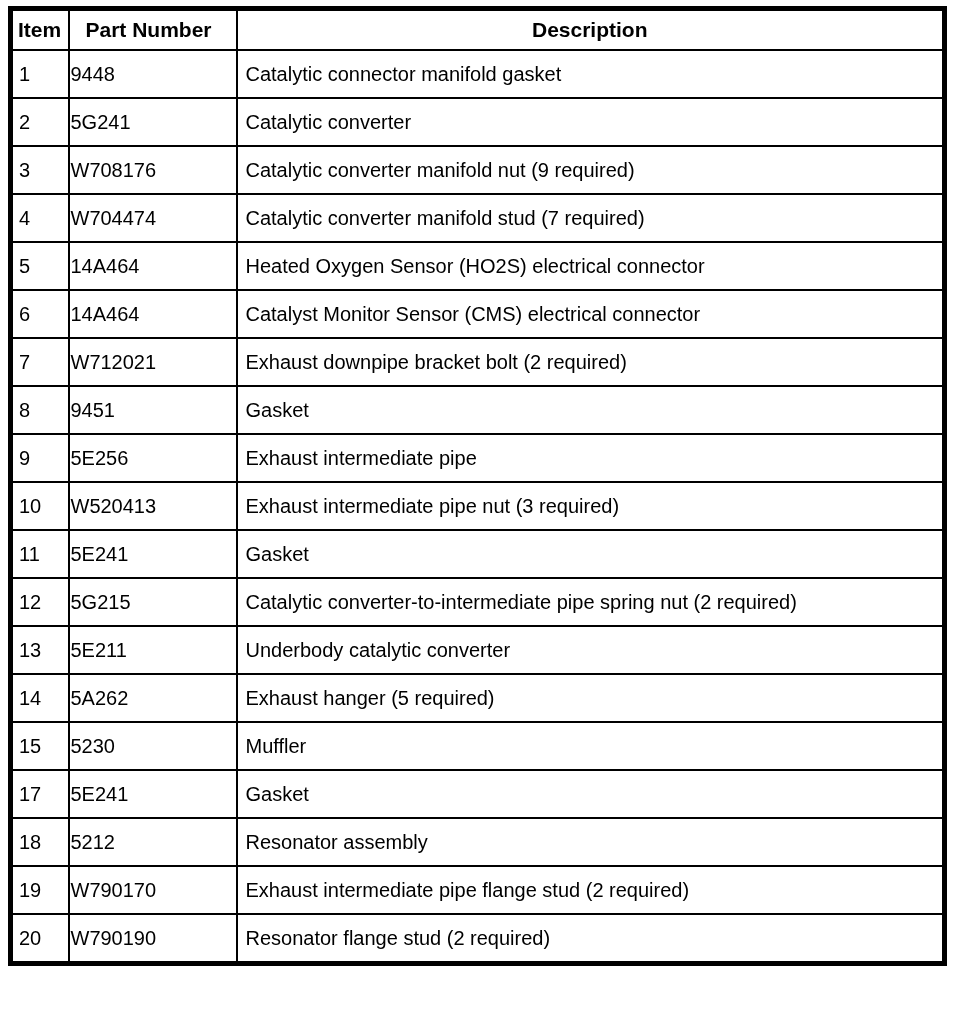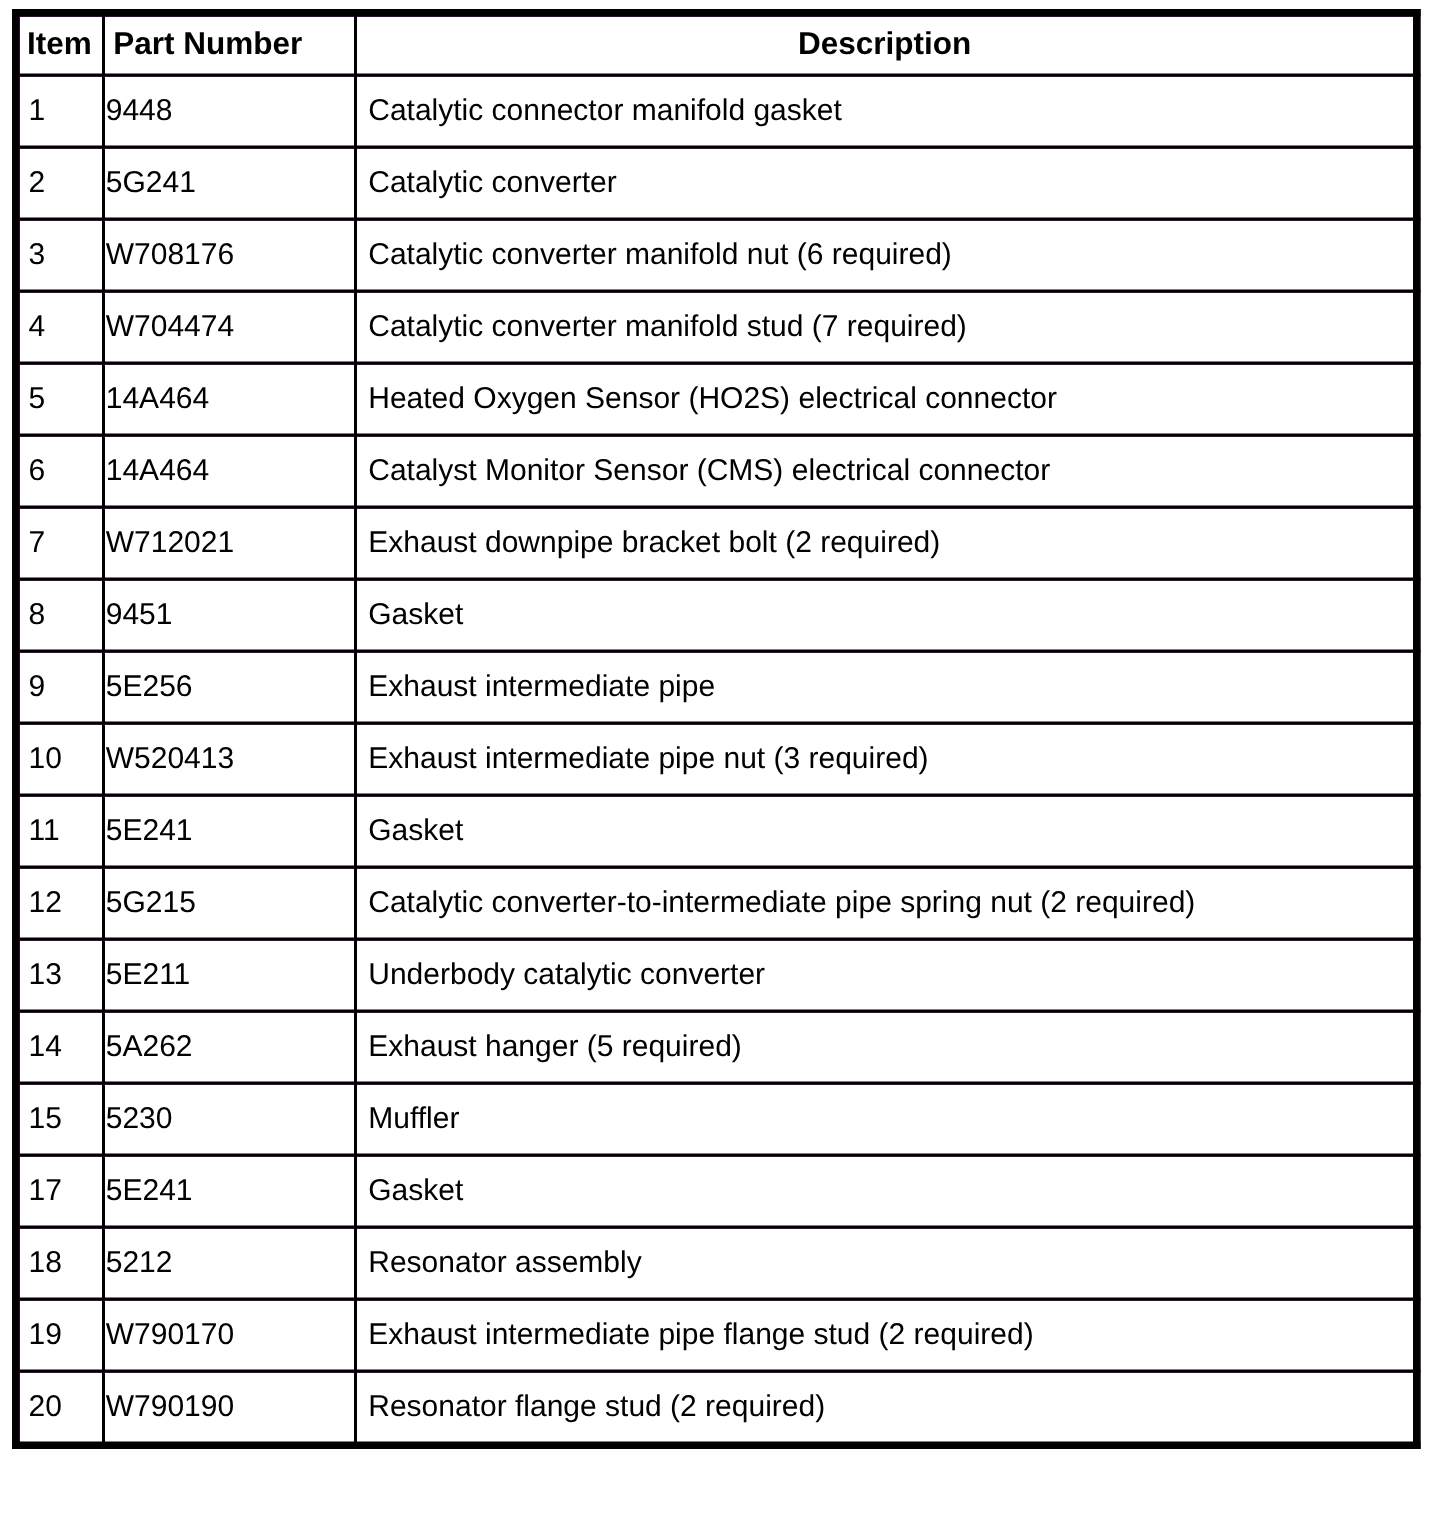--- a/index.html
+++ b/index.html
@@ -16,42 +16,42 @@
     color: #000000;
   }
   table.parts-table {
     position: absolute;
     left: 8px;
     top: 6px;
     width: 939px;
     border-collapse: collapse;
     border: 5px solid #000000;
     table-layout: fixed;
-    background: #701a75;
+    background: #0f172a;
   }
   table.parts-table col.col-item { width: 58px; }
   table.parts-table col.col-part { width: 168px; }
   table.parts-table col.col-desc { width: auto; }
   table.parts-table th,
   table.parts-table td {
     border: 2px solid #000000;
     background: #ffffff;
     color: #000000;
     white-space: nowrap;
     overflow: hidden;
     vertical-align: middle;
   }
   table.parts-table th {
     font-size: 21px;
     font-weight: bold;
     height: 38px;
     padding: 0 4px;
   }
   table.parts-table th.h-item { text-align: left; padding-left: 5px; }
-  table.parts-table th.h-part { text-align: left; padding-left: 6px; margin-left: 33px; }
+  table.parts-table th.h-part { text-align: left; padding-left: 16px; margin-left: 33px; }
   table.parts-table th.h-desc { text-align: center; margin-left: 12px; }
   table.parts-table td {
     font-size: 20px;
     font-weight: normal;
     height: 44px;
     text-align: left;
   }
   table.parts-table td.c-item { padding-left: 6px; }
   table.parts-table td.c-part { }
   table.parts-table td.c-desc { padding-left: 8px; }
@@ -80,21 +80,21 @@
           <td class="c-desc">Catalytic connector manifold gasket</td>
         </tr>
         <tr>
           <td class="c-item">2</td>
           <td class="c-part">5G241</td>
           <td class="c-desc">Catalytic converter</td>
         </tr>
         <tr>
           <td class="c-item">3</td>
           <td class="c-part">W708176</td>
-          <td class="c-desc">Catalytic converter manifold nut (6 required)</td>
+          <td class="c-desc">Catalytic converter manifold nut (9 required)</td>
         </tr>
         <tr>
           <td class="c-item">4</td>
           <td class="c-part">W704474</td>
           <td class="c-desc">Catalytic converter manifold stud (7 required)</td>
         </tr>
         <tr>
           <td class="c-item">5</td>
           <td class="c-part">14A464</td>
           <td class="c-desc">Heated Oxygen Sensor (HO2S) electrical connector</td>

